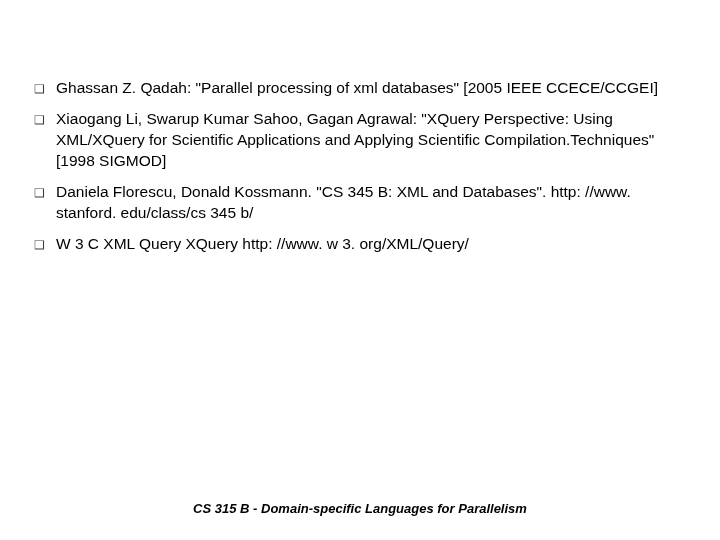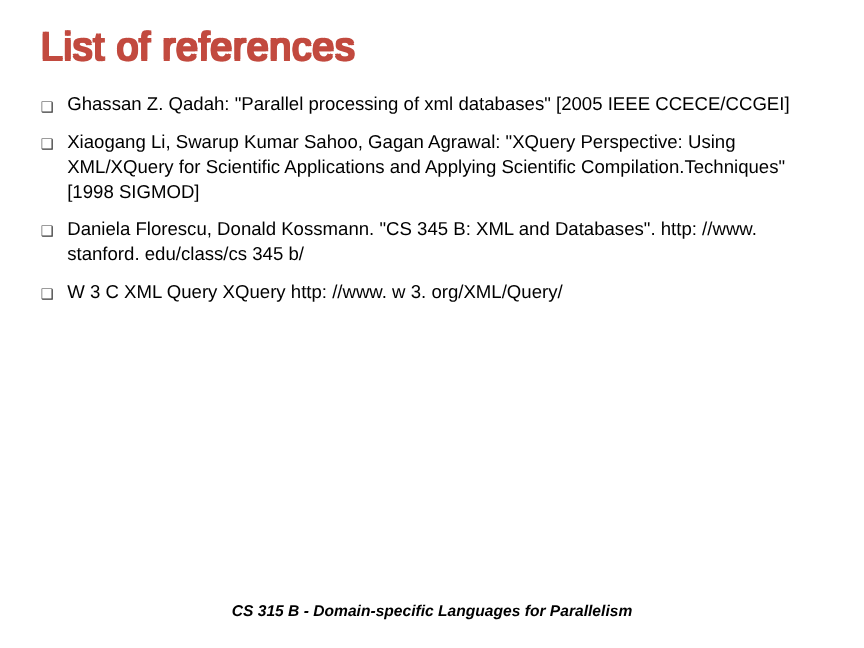--- a/index.html
+++ b/index.html
@@ -71,23 +71,20 @@
     font-size: 13px;
     color: #000000;
     font-family: Verdana, Geneva, sans-serif;
   }
 </style>
 </head>
 <body>
 
 <div class="slide">
 
-  <div class="title">
-    <span class="outline">List of references</span>
-  </div>
 
   <div class="content">
     <div class="item">
       <div class="bullet">❑</div>
       <div class="text">Ghassan Z. Qadah: "Parallel processing of xml databases" [2005 IEEE CCECE/CCGEI]</div>
     </div>
     <div class="item">
       <div class="bullet">❑</div>
       <div class="text">Xiaogang Li, Swarup Kumar Sahoo, Gagan Agrawal: "XQuery Perspective: Using XML/XQuery for Scientific Applications and Applying Scientific Compilation.Techniques" [1998 SIGMOD]</div>
     </div>

